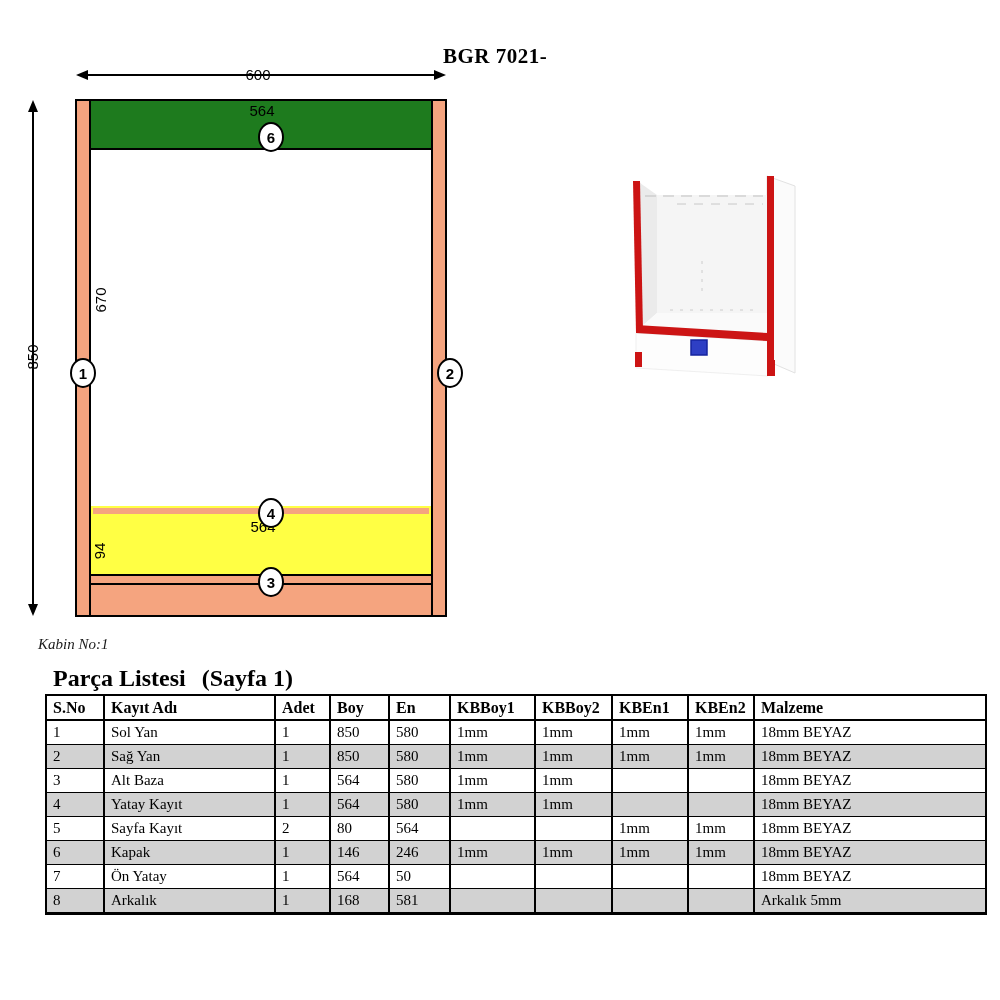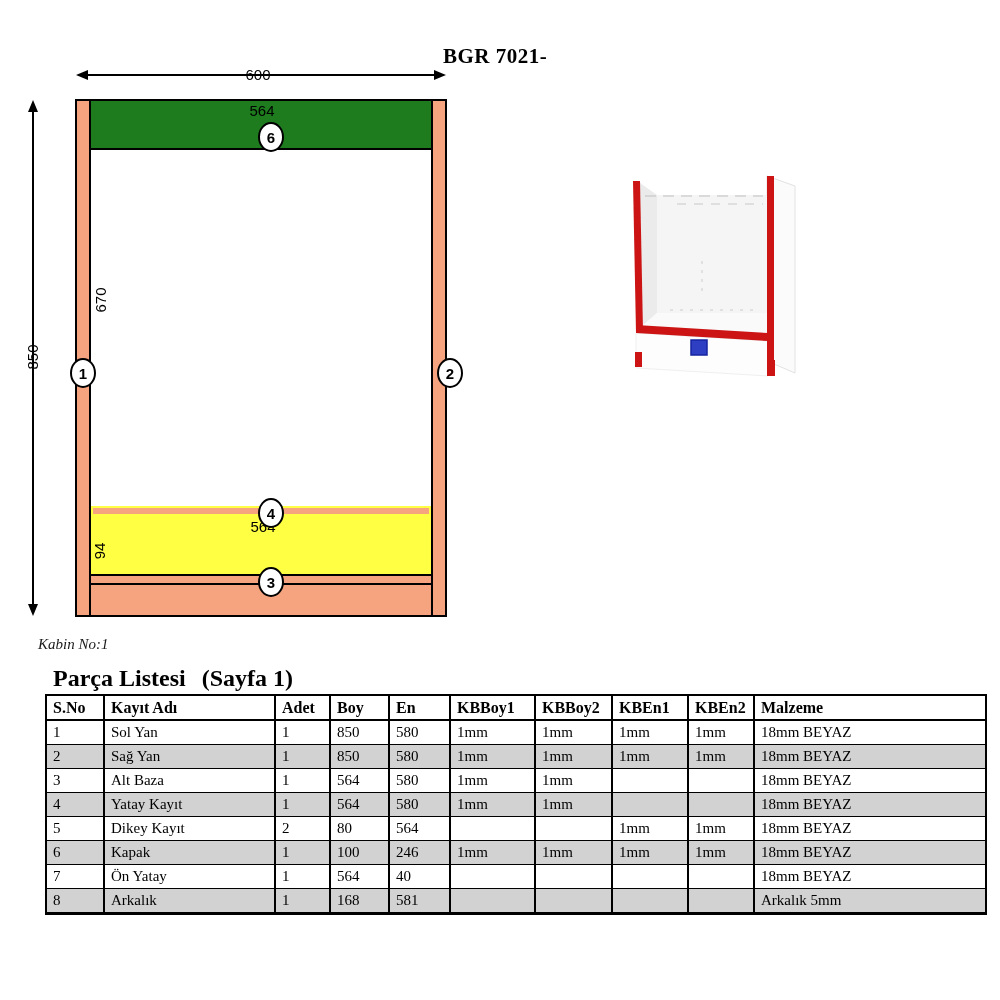--- a/index.html
+++ b/index.html
@@ -201,48 +201,48 @@
           <td>564</td>
           <td>580</td>
           <td>1mm</td>
           <td>1mm</td>
           <td></td>
           <td></td>
           <td>18mm BEYAZ</td>
         </tr>
         <tr>
           <td>5</td>
-          <td>Dikey Kayıt</td>
+          <td>Sayfa Kayıt</td>
           <td>2</td>
           <td>80</td>
           <td>564</td>
           <td></td>
           <td></td>
           <td>1mm</td>
           <td>1mm</td>
           <td>18mm BEYAZ</td>
         </tr>
         <tr>
           <td>6</td>
           <td>Kapak</td>
           <td>1</td>
-          <td>100</td>
+          <td>146</td>
           <td>246</td>
           <td>1mm</td>
           <td>1mm</td>
           <td>1mm</td>
           <td>1mm</td>
           <td>18mm BEYAZ</td>
         </tr>
         <tr>
           <td>7</td>
           <td>Ön Yatay</td>
           <td>1</td>
           <td>564</td>
-          <td>40</td>
+          <td>50</td>
           <td></td>
           <td></td>
           <td></td>
           <td></td>
           <td>18mm BEYAZ</td>
         </tr>
         <tr>
           <td>8</td>
           <td>Arkalık</td>
           <td>1</td>

